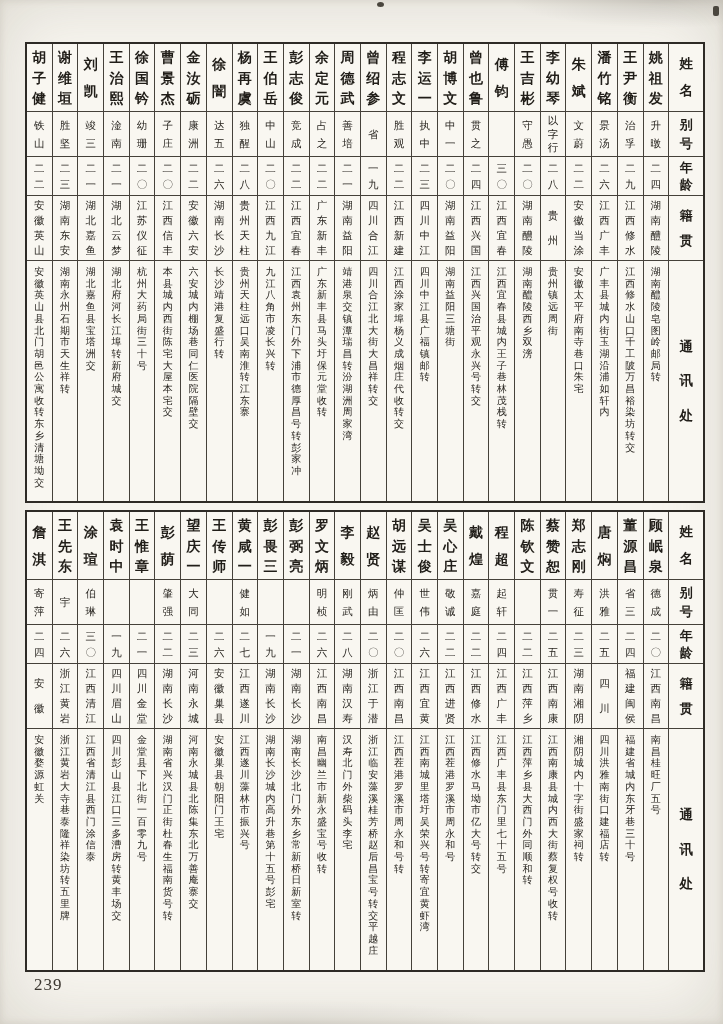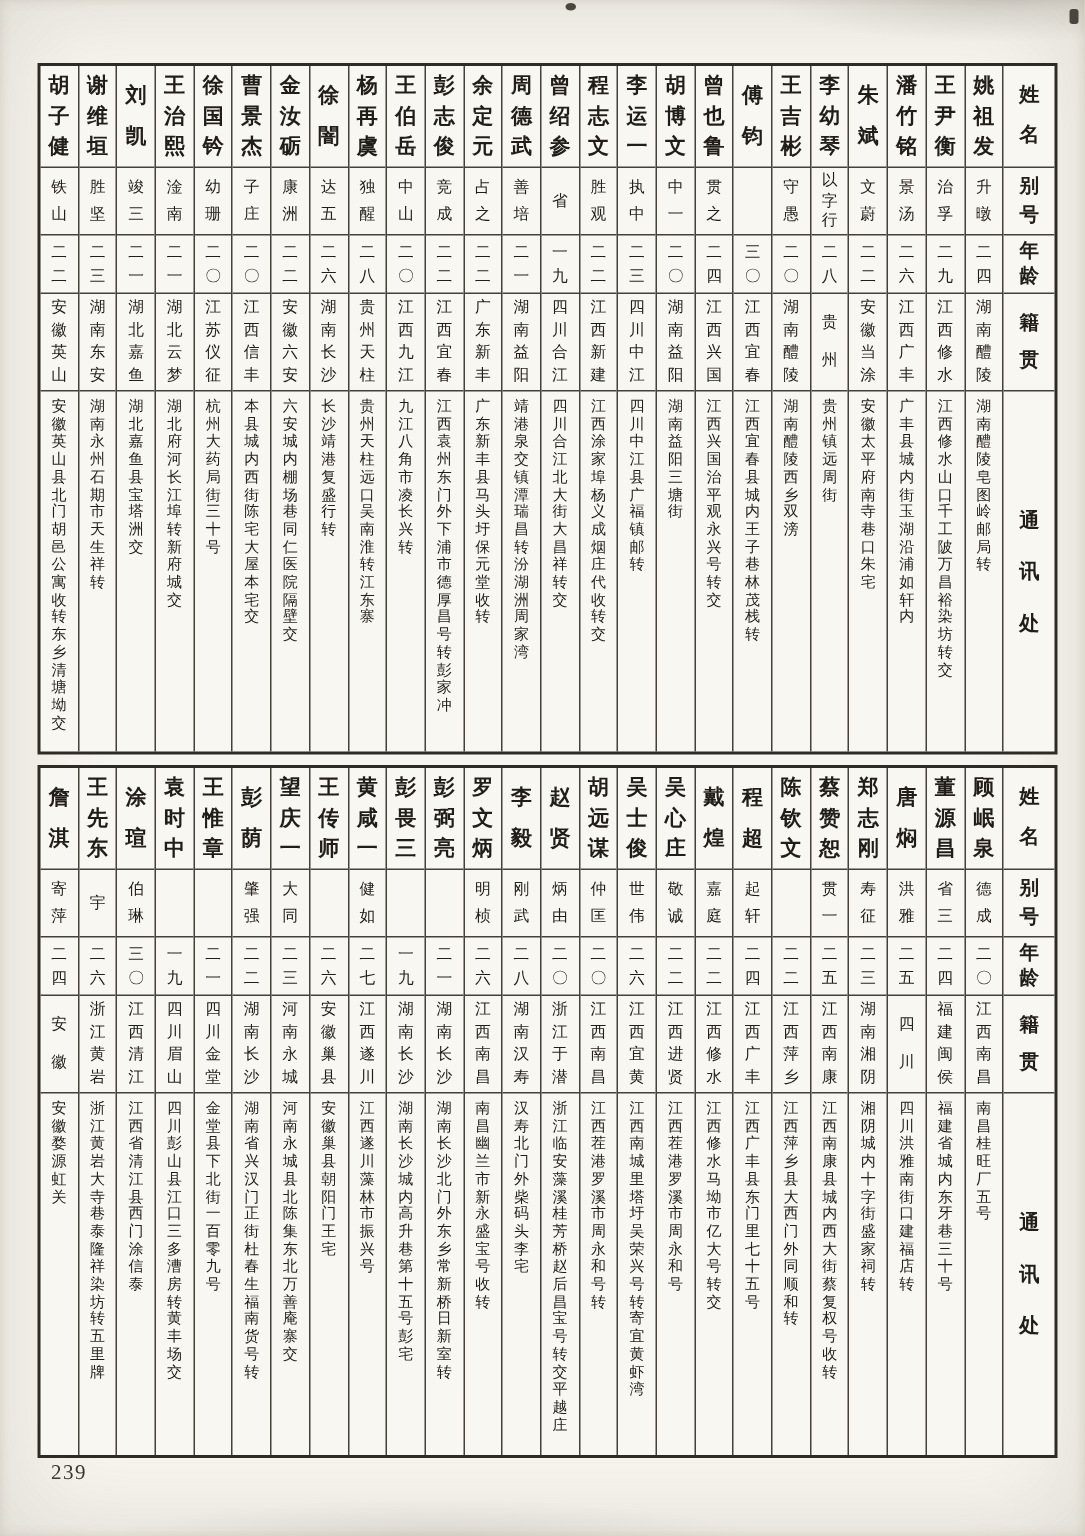--- a/index.html
+++ b/index.html
@@ -51,21 +51,21 @@
 
   .header .cell{font-weight:bold;}
   .header .c-name{font-size:13.5px;}
   .header .c-hao,.header .c-age,.header .c-native{font-size:13px;}
   .header .c-addr{font-size:13.5px;justify-content:space-evenly;padding:60px 0 60px;}
   .header .c-addr span{line-height:normal;}
 
   .page-number{
     position:absolute;left:34px;top:975px;
     font-family:"Liberation Serif","DejaVu Serif",serif;
-    font-size:14px;color:#3a362f;letter-spacing:1px;
+    font-size:17px;color:#3a362f;letter-spacing:1px;
   }
 </style>
 </head>
 <body>
 
 <div class="page">
   <div class="speck s1"></div>
   <div class="speck s2"></div>
 
   <div id="table-top" class="ctable">

